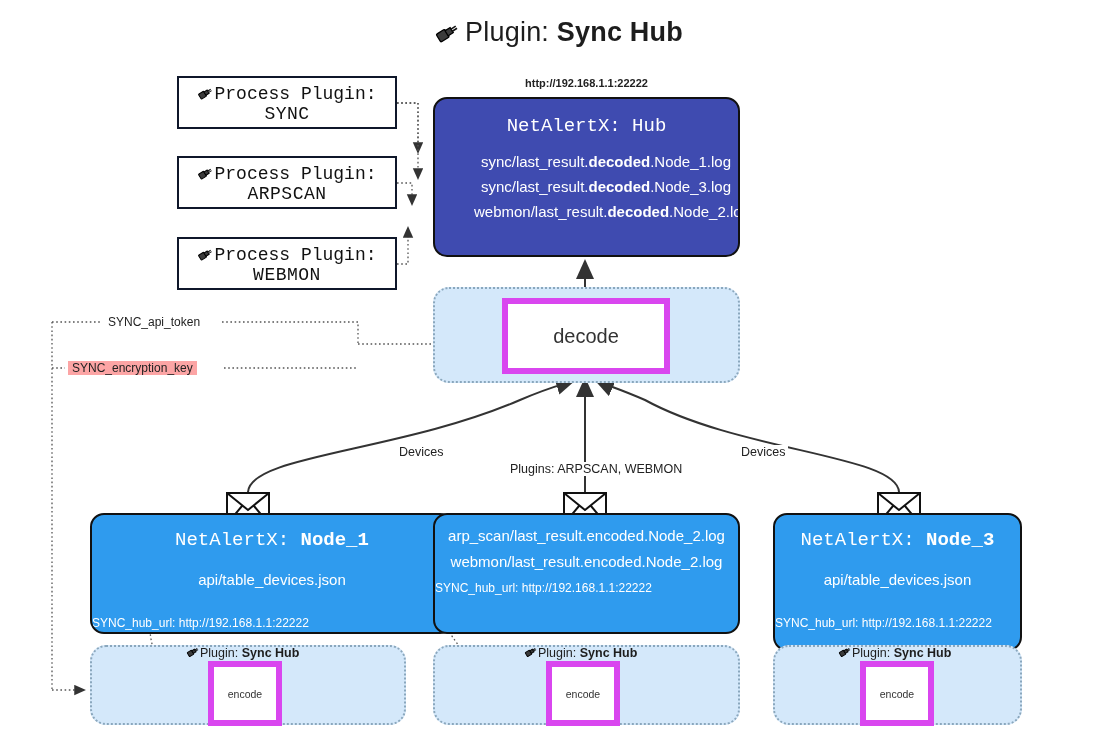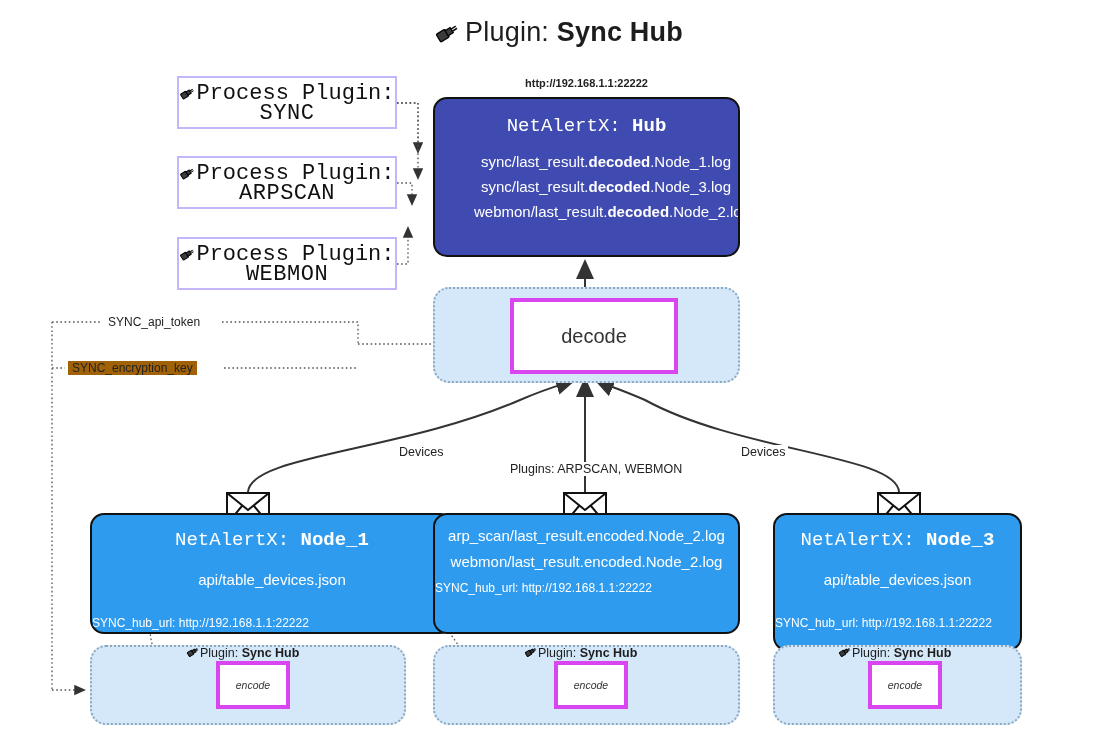--- a/index.html
+++ b/index.html
@@ -5,47 +5,47 @@
   html,body{margin:0;padding:0;background:#ffffff;}
   body{width:1117px;height:754px;position:relative;overflow:hidden;
        font-family:"Liberation Sans",sans-serif;color:#1d1d1d;}
   .abs{position:absolute;}
   
   #title{left:0;top:16px;width:1117px;text-align:center;font-size:27px;
          line-height:1.2;letter-spacing:.2px;}
   #title .bold{font-weight:bold;}
   .plug{display:inline-block;vertical-align:-3px;margin-right:4px;}
   
-  .proc{border:2px solid #c4b5fd;background:#fff;box-sizing:border-box;
+  .proc{border:2px solid #0f172a;background:#fff;box-sizing:border-box;
         font-family:"Liberation Mono","DejaVu Sans Mono",monospace;
-        font-size:22px;line-height:20px;color:#111;
+        font-size:18px;line-height:20px;color:#111;
         display:flex;flex-direction:column;align-items:center;
         justify-content:center;padding-top:2px;}
   .proc .l1{white-space:nowrap;}
   .proc .l2{letter-spacing:.5px;text-align:center;}
   
   #hub{left:433px;top:97px;width:307px;height:160px;box-sizing:border-box;
        background:#3f4bb0;border:2px solid #111;border-radius:14px;color:#fff;
        overflow:hidden;}
   #hub .htitle{font-family:"Liberation Mono","DejaVu Sans Mono",monospace;
        font-size:19px;text-align:center;margin-top:16px;}
-  #hub .htitle b{font-weight:bold;}
+  #hub .htitle b{font-weight:normal;}
   #hub .row{font-size:15px;line-height:25px;text-align:center;white-space:nowrap;padding-left:39px;}
   #hub .row.r1{margin-top:12px;}
   #hub .row b{font-weight:bold;color:#fff;}
   #huburl{left:433px;top:77px;width:307px;text-align:center;font-size:11px;
           font-weight:bold;color:#222;}
   
   .lcont{background:#d4e8fa;border:2px dotted #8aa7bd;border-radius:16px;
          box-sizing:border-box;}
   
-  .wbox{background:#fff;border:4px solid #d946ef;box-sizing:border-box;
-        display:flex;align-items:center;justify-content:center;color:#333;margin-left:8px;}
+  .wbox{background:#fff;border:6px solid #d946ef;box-sizing:border-box;
+        display:flex;align-items:center;justify-content:center;color:#333;}
   #decode{left:502px;top:298px;width:168px;height:76px;font-size:20px;}
-  .encbox{width:74px;height:48px;font-size:10.5px;font-style:italic;}
+  .encbox{width:74px;height:65px;font-size:10.5px;}
   .plabel{font-size:12.5px;white-space:nowrap;color:#1d1d1d;}
   .plabel b{font-weight:bold;}
   
   .node{background:#2f9bee;border:2px solid #111;border-radius:14px;
         box-sizing:border-box;color:#fff;overflow:hidden;}
   .node .ntitle{font-family:"Liberation Mono","DejaVu Sans Mono",monospace;
         font-size:19px;text-align:center;margin-top:14px;}
   .node .ntitle b{font-weight:bold;}
   .node .nline{font-size:15px;text-align:center;white-space:nowrap;line-height:26px;}
   .node .nurl{font-size:12px;font-weight:normal;text-align:left;white-space:nowrap;}
@@ -175,21 +175,21 @@
   <div class="row"><span>sync/last_result.</span><b>decoded</b><span>.Node_3.log</span></div>
   <div class="row"><span>webmon/last_result.</span><b>decoded</b><span>.Node_2.log</span></div>
 </div>
 
 <div class="abs lcont" style="left:433px;top:287px;width:307px;height:96px;"></div>
 <div class="abs wbox" id="decode">
   <span>decode</span>
 </div>
 
 <div class="abs tlabel" style="left:104px;top:315px;background:#fff;padding:0 4px;">SYNC_api_token</div>
-<div class="abs tlabel" style="left:68px;top:361px;background:#a16207;padding:0 4px;">SYNC_encryption_key</div>
+<div class="abs tlabel" style="left:68px;top:361px;background:#fca5a5;padding:0 4px;">SYNC_encryption_key</div>
 
 <div class="abs elabel" style="left:396px;top:445px;">Devices</div>
 <div class="abs elabel" style="left:738px;top:445px;">Devices</div>
 <div class="abs elabel" style="left:507px;top:462px;">Plugins: ARPSCAN, WEBMON</div>
 
 <div class="abs" style="left:226px;top:492px;">
   <svg width="44" height="33" viewBox="0 0 44 33" style="position:static;width:44px;height:33px">
     <rect x="1" y="1" width="42" height="31" fill="#fff" stroke="#111" stroke-width="2"></rect>
     <path d="M1,1 L22,18 L43,1 M1,32 L16,14 M43,32 L28,14" fill="none" stroke="#111" stroke-width="2"></path>
   </svg>

